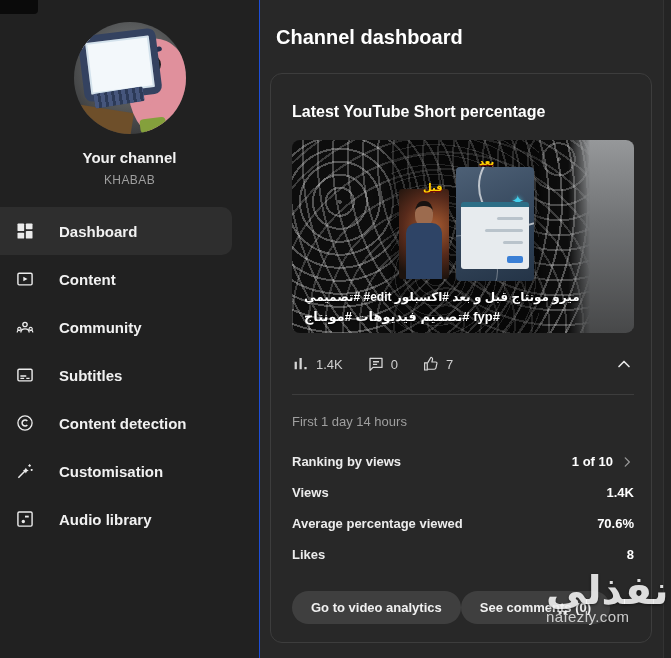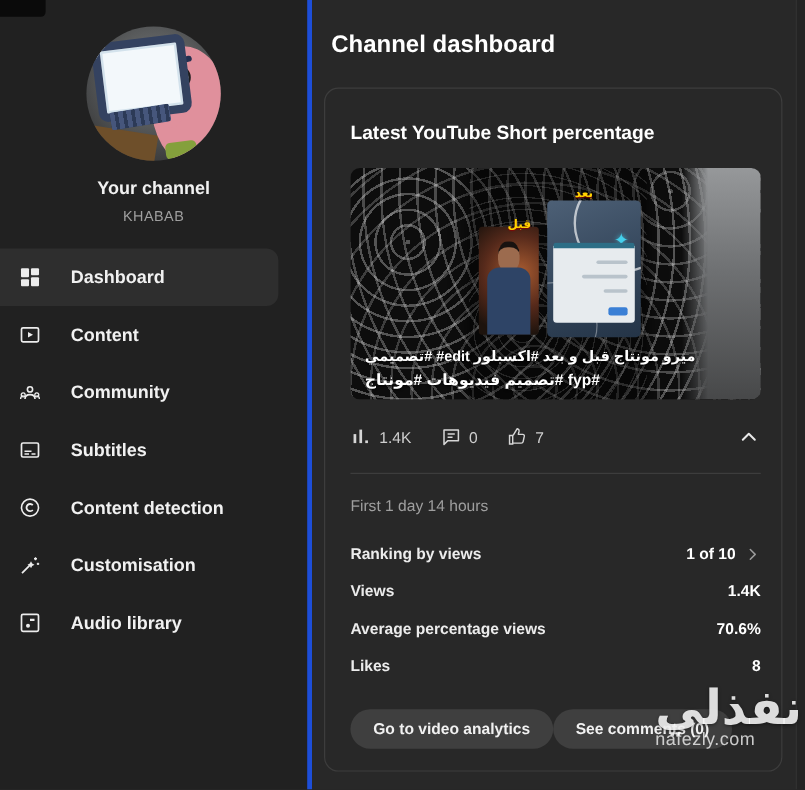--- a/index.html
+++ b/index.html
@@ -8,21 +8,21 @@
     background:#282828;
     font-family:"Liberation Sans","DejaVu Sans",sans-serif;
     color:#f1f1f1;
     -webkit-font-smoothing:antialiased;
   }
   .app{position:absolute;inset:0;display:flex;}
 
   
   .sidebar{
     position:relative;width:260px;min-width:260px;height:100%;
-    background:#212121;border-right:4px solid #1d4ed8;box-sizing:border-box;
+    background:#212121;border-right:1px solid #1d4ed8;box-sizing:border-box;
   }
   .corner-block{position:absolute;left:0;top:0;width:38px;height:14px;background:#0a0a0a;border-bottom-right-radius:4px;}
   .channel{display:flex;flex-direction:column;align-items:center;padding-top:22px;}
   .avatar{
     width:112px;height:112px;border-radius:50%;overflow:hidden;position:relative;cursor:pointer;
     background:radial-gradient(circle at 50% 38%,#7d7f80 0%,#5a5c5d 42%,#3d3e3f 76%,#2c2d2e 100%);
   }
   .av-desk{position:absolute;left:-6px;bottom:-4px;width:64px;height:30px;background:#6e4f2a;transform:rotate(9deg);}
   .av-pat{position:absolute;right:-8px;top:16px;width:66px;height:100px;background:#e0909c;border-radius:46% 54% 42% 46%;transform:rotate(-7deg);}
   .av-arm{position:absolute;right:32px;top:64px;width:36px;height:17px;background:#e0909c;border-radius:9px;transform:rotate(20deg);}
@@ -324,21 +324,21 @@
                 <path d="M9 5 l7 7 -7 7" stroke-linecap="round" stroke-linejoin="round"></path>
               </svg>
             </span>
           </span>
         </div>
         <div class="metric-row">
           <span class="metric-label">Views</span>
           <span class="metric-value">1.4K</span>
         </div>
         <div class="metric-row">
-          <span class="metric-label">Average percentage views</span>
+          <span class="metric-label">Average percentage viewed</span>
           <span class="metric-value">70.6%</span>
         </div>
         <div class="metric-row">
           <span class="metric-label">Likes</span>
           <span class="metric-value">8</span>
         </div>
       </div>
 
       <div class="actions">
         <button class="pill-btn">Go to video analytics</button>

